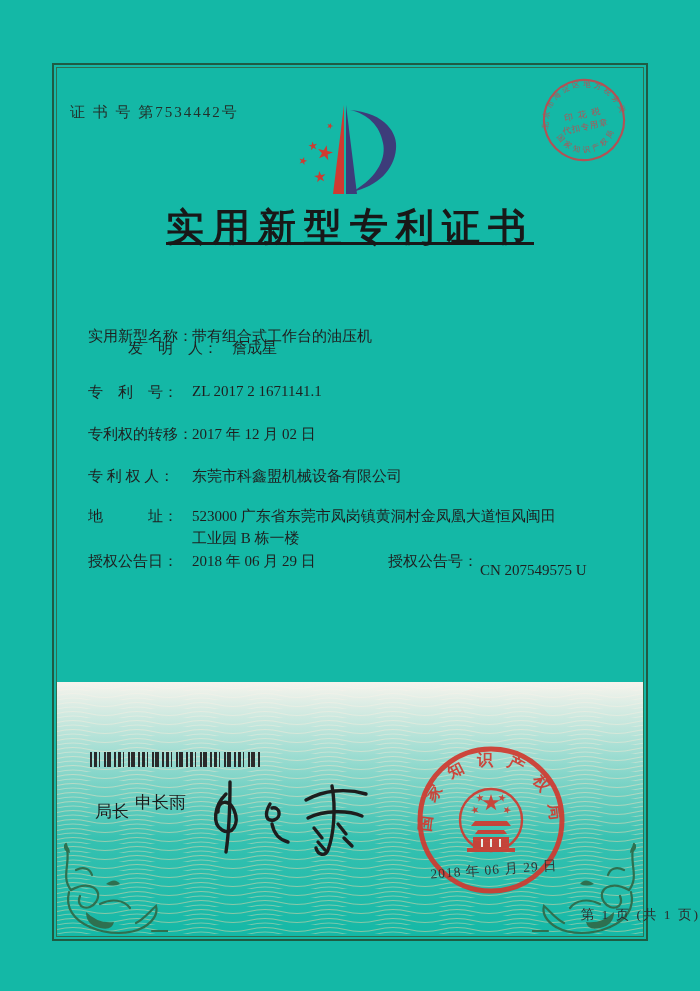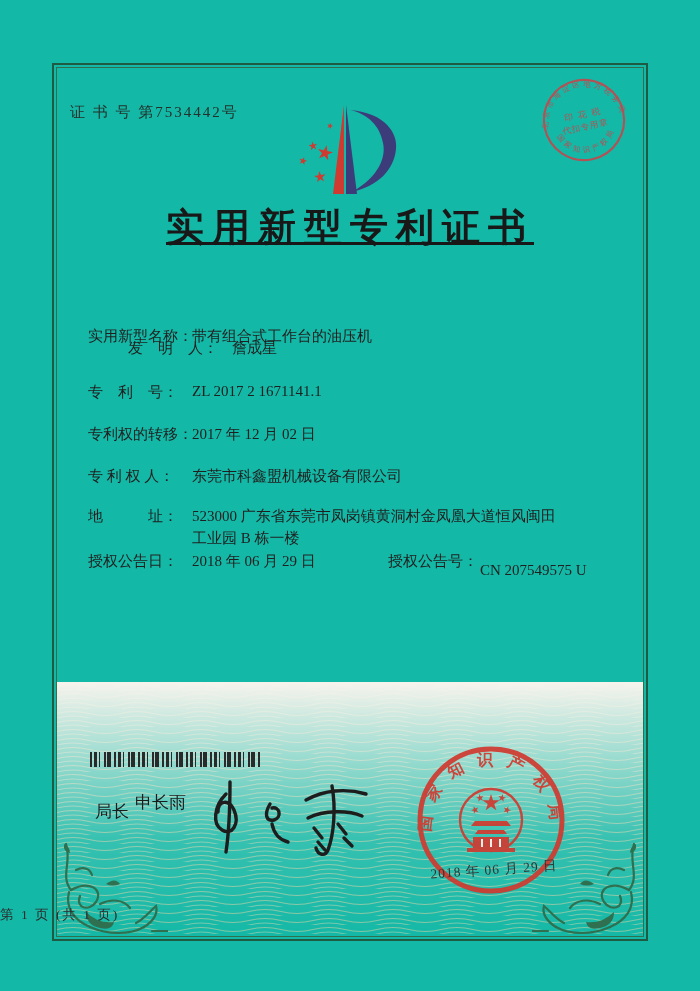--- a/index.html
+++ b/index.html
@@ -38,21 +38,21 @@
   .sign-title{left:95px;top:800px;font-family:"Liberation Sans","DejaVu Sans",sans-serif;
       font-size:17px;color:#1c1c1c;text-align:center;}
   .sign-name{left:95px;top:791px;font-family:Liberation Mono, monospace;
       font-size:17px;color:#1c1c1c;margin-left:40px;}
 
   .tax-stamp{left:540px;top:76px;width:88px;height:88px;transform:rotate(-12deg);opacity:.88;}
   .big-seal{left:417px;top:746px;width:148px;height:148px;opacity:.92;}
   .seal-date{left:424px;top:861px;width:140px;text-align:center;font-size:13.5px;color:#333;
       transform:rotate(-4deg);letter-spacing:1px;}
 
-  .footer{left:0;top:906px;width:100%;text-align:left;font-size:13.5px;color:#2c2c2c;letter-spacing:2px;}
+  .footer{left:0;top:906px;width:100%;text-align:right;font-size:13.5px;color:#2c2c2c;letter-spacing:2px;}
 
   .ornament{width:112px;height:98px;}
   .orn-left{left:56px;top:842px;}
   .orn-right{left:532px;top:842px;transform:scaleX(-1);}
 </style>
 </head>
 <body>
 
 <div class="page">
 

